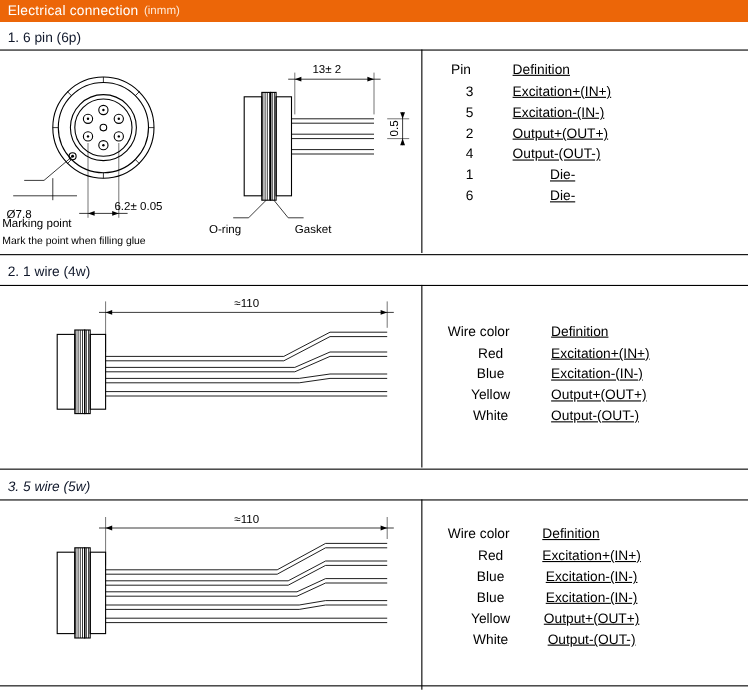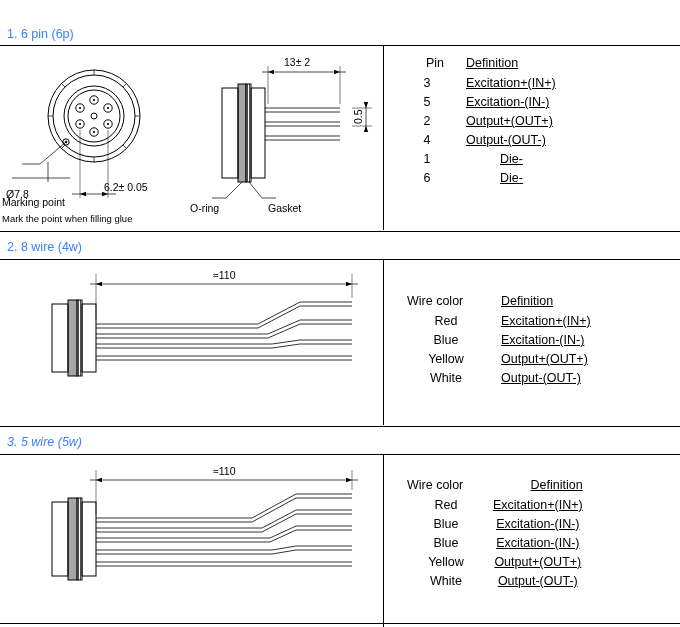--- a/index.html
+++ b/index.html
@@ -48,21 +48,21 @@
   .hrule {
     position: absolute;
     left: 0;
     width: 680px;
     height: 1px;
     background: #000;
   }
   .section-label {
     position: absolute;
     font-size: 12.5px;
-    color: #3b82f6;
+    color: #0f172a;
     left: 7px;
   }
 
   
   .vrule {
     position: absolute;
     width: 1px;
     background: #000;
   }
 
@@ -70,21 +70,21 @@
   .tbl {
     position: absolute;
     font-size: 12.5px;
     color: #000;
   }
   .tbl table {
     border-collapse: collapse;
   }
   .tbl th {
     font-weight: normal;
-    text-align: right;
+    text-align: left;
     padding: 0 4px 5px 4px;
     font-size: 12.5px;
   }
   .tbl td {
     padding: 1px 4px 4px 4px;
     font-size: 12.5px;
     white-space: nowrap;
   }
   .col-key { text-align: center; }
   .col-val { text-align: left; text-decoration: underline; }
@@ -117,20 +117,24 @@
     font-family: "Liberation Sans", sans-serif;
     font-size: 9.5px;
     fill: #000;
   }
 </style>
 </head>
 <body>
 
 <div class="page">
 
+  <div class="header-bar">
+    <span class="header-title">Electrical connection</span>
+    <span class="header-unit">(inmm)</span>
+  </div>
 
   <div class="section-label" style="top:27px;">1. 6 pin (6p)</div>
   <div class="hrule" style="top:45px;"></div>
 
   <div class="vrule" style="left:383px; top:45px; height:185px;"></div>
 
   <div class="draw" style="left:0px; top:46px;">
     <svg width="383" height="184" viewBox="0 0 383 184">
 
       <g fill="none" stroke="#000" stroke-width="1">
@@ -270,21 +274,21 @@
         </tr>
         <tr>
           <td class="col-key">6</td>
           <td class="col-val" style="padding-left:52px;">Die-</td>
         </tr>
       </tbody>
     </table>
   </div>
 
   <div class="hrule" style="top:231px;"></div>
-  <div class="section-label" style="top:240px;">2. 8 wire (4w)</div>
+  <div class="section-label" style="top:240px;">2. 1 wire (4w)</div>
   <div class="hrule" style="top:259px;"></div>
   <div class="vrule" style="left:383px; top:259px; height:166px;"></div>
 
   <div class="draw" style="left:0px; top:262px;">
     <svg width="383" height="163" viewBox="0 0 383 163">
 
       <g fill="none" stroke="#000" stroke-width="1">
         <rect x="52" y="42" width="16" height="68"></rect>
         <rect x="68" y="38" width="9" height="76"></rect>
         <rect x="77" y="38" width="5" height="76"></rect>

